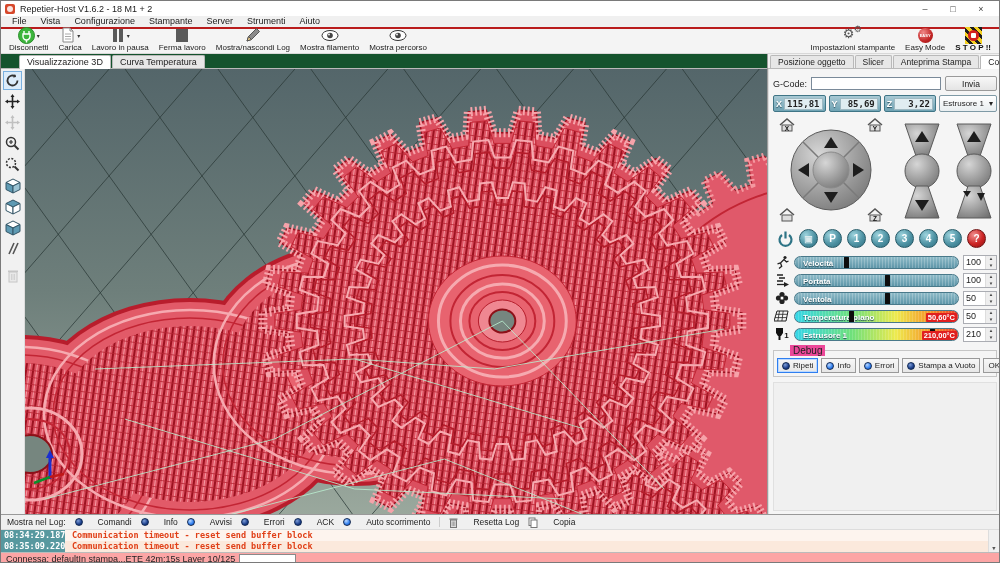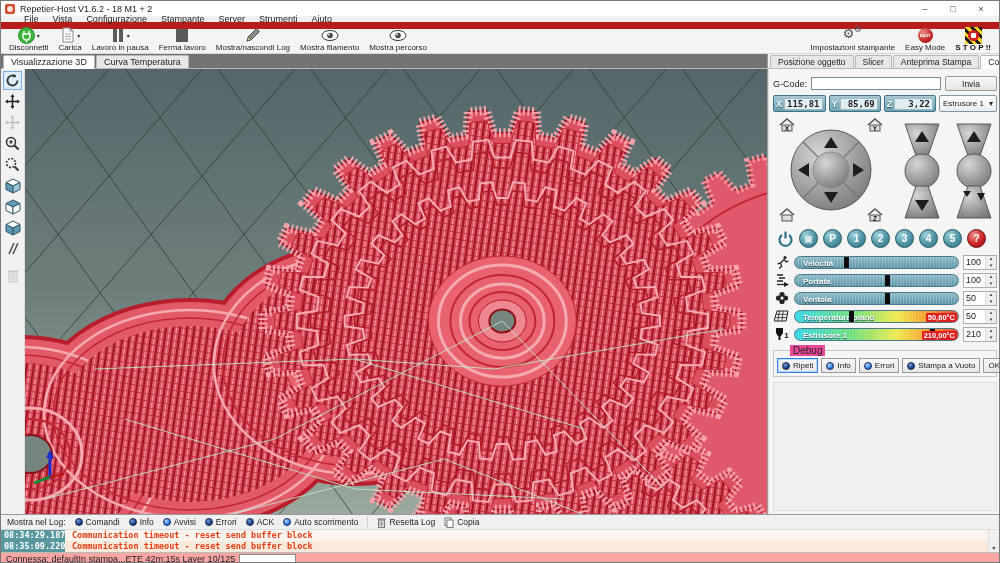--- a/index.html
+++ b/index.html
@@ -3,39 +3,39 @@
 <meta charset="utf-8">
 <style>
   *{margin:0;padding:0;box-sizing:border-box;}
   html,body{width:1000px;height:563px;overflow:hidden;}
   body{font-family:"Liberation Sans",sans-serif;font-size:9px;color:#222;background:#fff;border:1px solid #7a7a7a;}
   .titlebar{height:15px;display:flex;align-items:center;gap:5px;padding:0 4px;background:#fff;}
   .app-icon{width:10px;height:10px;background:#d6472b;border-radius:2px;position:relative;}
   .app-icon::after{content:"";position:absolute;left:2px;top:2px;width:6px;height:6px;border-radius:50%;background:#fff;opacity:.85;}
   .win-btns{margin-left:auto;display:flex;}
   .win-btn{width:28px;text-align:center;font-size:9px;color:#444;line-height:14px;}
-  .menubar{height:13px;background:#f0f0f0;display:flex;align-items:center;padding-left:16px;border-bottom:7px solid #b91c1c;}
+  .menubar{height:13px;background:#f0f0f0;display:flex;align-items:center;padding-left:4px;border-bottom:2px solid #b91c1c;}
   .menu-item{padding:0 7px;line-height:13px;}
   .toolbar{height:25px;background:#f4f4f4;border-bottom:1px solid #d8d8d8;display:flex;align-items:stretch;padding:0 3px;}
   .tbtn{display:flex;flex-direction:column;align-items:center;justify-content:flex-end;padding:1px 5px 1px;gap:1px;}
   .ticonrow{display:flex;align-items:center;gap:2px;height:14px;}
   .tlabel{font-size:8px;color:#222;white-space:nowrap;}
   .drop{font-size:6px;color:#333;}
   .tb-right{margin-left:auto;display:flex;}
   .gear-wrap{position:relative;width:20px;height:14px;color:#555;}
   .gear-big{position:absolute;left:0;top:-2px;font-size:13px;}
   .gear-small{position:absolute;left:11px;top:-4px;font-size:9px;}
   .easy-badge{width:15px;height:15px;border-radius:50%;background:radial-gradient(circle at 35% 30%,#f08a8a,#c22525 60%,#8f1212);color:#fff;font-size:4px;font-weight:bold;display:flex;align-items:center;justify-content:center;}
   .stop-icon{width:17px;height:17px;background:repeating-linear-gradient(45deg,#f5d020 0 3px,#1d1d1d 3px 6px);display:flex;align-items:center;justify-content:center;}
   .stop-inner{width:11px;height:11px;border-radius:50%;background:#d42020;display:flex;align-items:center;justify-content:center;}
   .stop-inner::after{content:"";width:5px;height:5px;background:#fff;border-radius:1px;}
   .stop-label{color:#111;font-weight:bold;}
   .main{display:flex;height:460px;}
   .left{width:767px;display:flex;flex-direction:column;border-right:1px solid #9c9c9c;}
-  .tabs{height:15px;background:#737373;display:flex;align-items:flex-end;padding-left:2px;border-bottom:1px solid #b9b9b9;}
+  .tabs{height:15px;background:#14532d;display:flex;align-items:flex-end;padding-left:18px;border-bottom:1px solid #b9b9b9;}
   .tab{padding:1px 7px 1px;border:1px solid #b9b9b9;border-bottom:none;background:#e7e7e7;margin-right:1px;border-radius:2px 2px 0 0;white-space:nowrap;}
   .tab.active{background:#fff;margin-bottom:-1px;padding-bottom:2px;}
   .viewport{flex:1;display:flex;background:#687976;position:relative;}
   .strip{width:24px;background:#f1f1f1;display:flex;flex-direction:column;align-items:center;padding-top:2px;gap:2px;border-right:1px solid #ddd;}
   .sicon{width:19px;height:19px;display:flex;align-items:center;justify-content:center;border:1px solid transparent;}
   .sicon.sel{background:#dcecfa;border-color:#7ab0df;}
   .sicon.dis{opacity:.35;}
   .scene{flex:1;height:100%;}
   .panel{width:233px;display:flex;flex-direction:column;background:#f0f0f0;}
   .panel-tabs{height:15px;background:#f0f0f0;display:flex;align-items:flex-end;padding-left:2px;border-bottom:1px solid #b9b9b9;font-size:8.5px;}
@@ -79,21 +79,21 @@
   .debug-title{position:absolute;top:-6px;left:16px;background:#ec4899;padding:0 3px;font-size:10px;}
   .drow{display:flex;gap:3px;}
   .dbtn{height:15px;background:linear-gradient(#f7f7f7,#e7e7e7);border:1px solid #9a9a9a;display:flex;align-items:center;gap:3px;padding:0 4px;font-size:8px;white-space:nowrap;}
   .dbtn.focus{border-color:#2f7ff0;box-shadow:inset 0 0 0 1px #bcd9ff;}
   .dbtn.ok{margin-left:auto;width:26px;justify-content:center;}
   .led{width:8px;height:8px;border-radius:50%;background:radial-gradient(circle at 35% 30%,#7f9fd8,#1c3f8c 60%,#0e2350);border:1px solid #122a55;flex:none;}
   .led.bright{background:radial-gradient(circle at 35% 30%,#bcd9ff,#2f7ff0 60%,#1b4fae);}
   .panel-fill{flex:1;background:#f0f0f0;border:1px solid #e0e0e0;margin-top:5px;}
   .log{height:38px;border-top:1px solid #999;display:flex;flex-direction:column;background:#fff;}
   .loghead{height:15px;background:#f0f0f0;display:flex;align-items:center;gap:9px;padding:0 6px;font-size:8.5px;border-bottom:1px solid #ddd;}
-  .lf{display:flex;align-items:center;gap:3px;}
+  .lf{display:flex;align-items:center;gap:15px;}
   .lsep{width:1px;height:10px;background:#ccc;}
   .logbody{flex:1;position:relative;display:flex;flex-direction:column;font-family:"DejaVu Sans Mono",monospace;font-size:8.5px;padding-right:11px;}
   .lrow{display:flex;height:11px;line-height:11px;}
   .lt{width:64px;background:#57989f;color:#fff;padding:0 3px;font-weight:bold;flex:none;}
   .lm{flex:1;color:#e04018;font-weight:bold;padding-left:7px;}
   .lrow.r1 .lm{background:#fdf4ee;} .lrow.r2 .lm{background:#fbe9dc;}
   .logscroll{position:absolute;right:0;top:0;bottom:0;width:11px;background:#f0f0f0;border-left:1px solid #ddd;display:flex;align-items:flex-end;justify-content:center;color:#555;font-size:5.5px;padding-bottom:1px;}
   .status{height:12px;background:#fca5a5;border-top:1px solid #bbb;display:flex;align-items:center;font-size:9px;padding:0 5px;}
   .status .mid{margin:0 auto;padding-left:60px;}
   .status .right-group{display:flex;align-items:center;gap:4px;}

